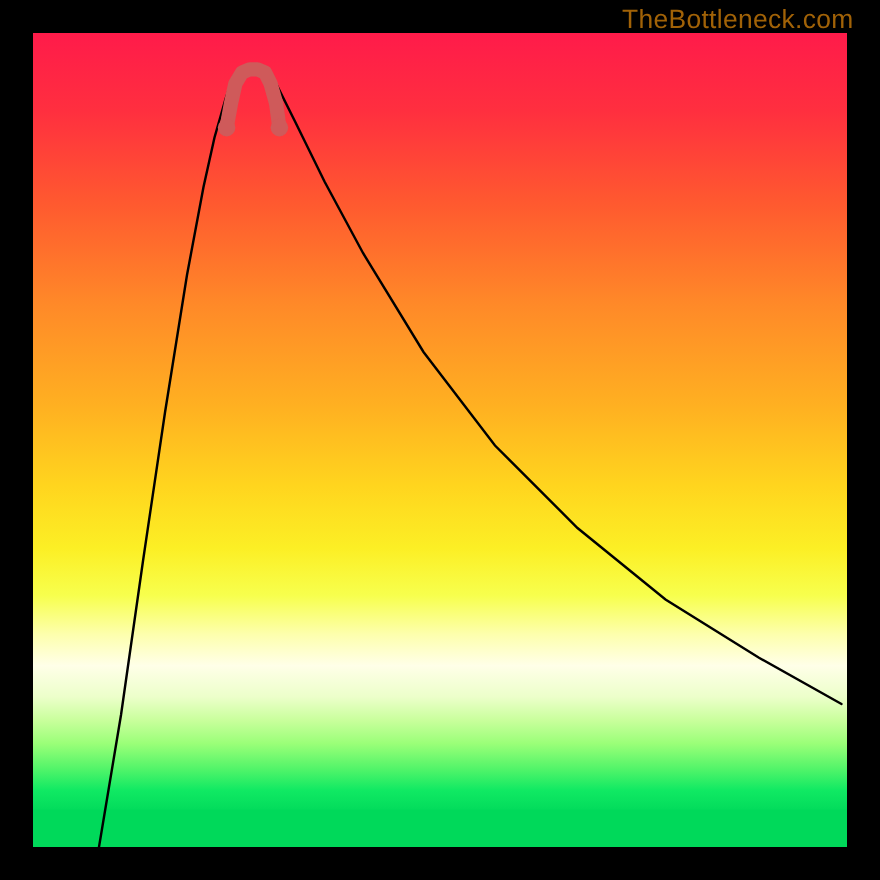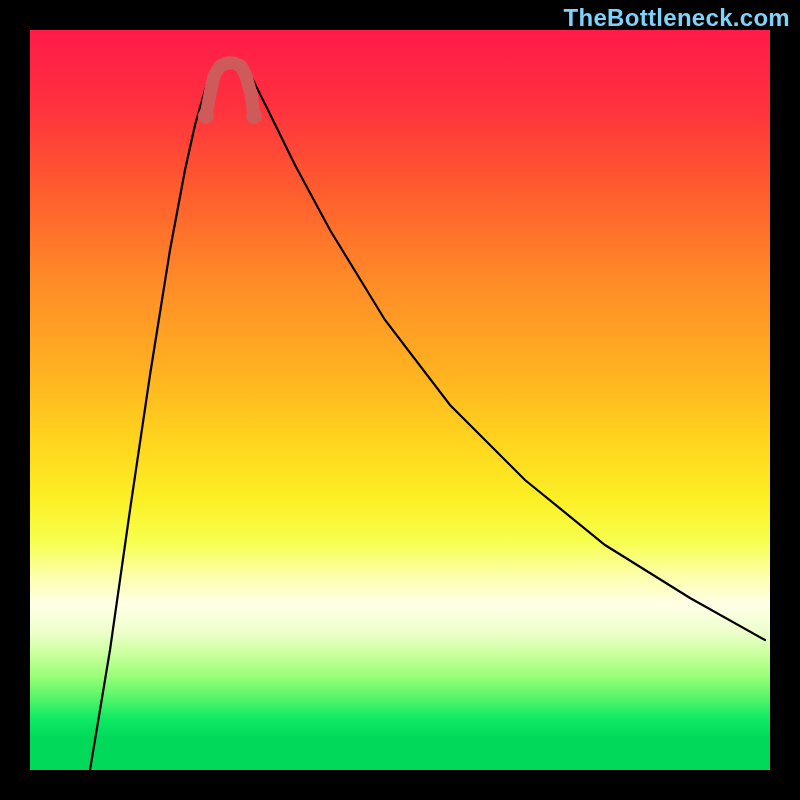--- a/index.html
+++ b/index.html
@@ -49,24 +49,24 @@
     position: absolute;
     left: 0;
     right: 0;
     bottom: 0;
     height: 34px;
     background: #00d95a;
   }
   .watermark {
     position: absolute;
     top: 4px;
-    right: 10px;
-    color: #7dd3fc;
+    right: 24px;
+    color: #a16207;
     font-size: 24px;
-    font-weight: 700;
+    font-weight: 400;
     letter-spacing: 0.3px;
     z-index: 10;
   }
   svg.curves {
     position: absolute;
     left: 0;
     top: 0;
     width: 740px;
     height: 740px;
     z-index: 5;

